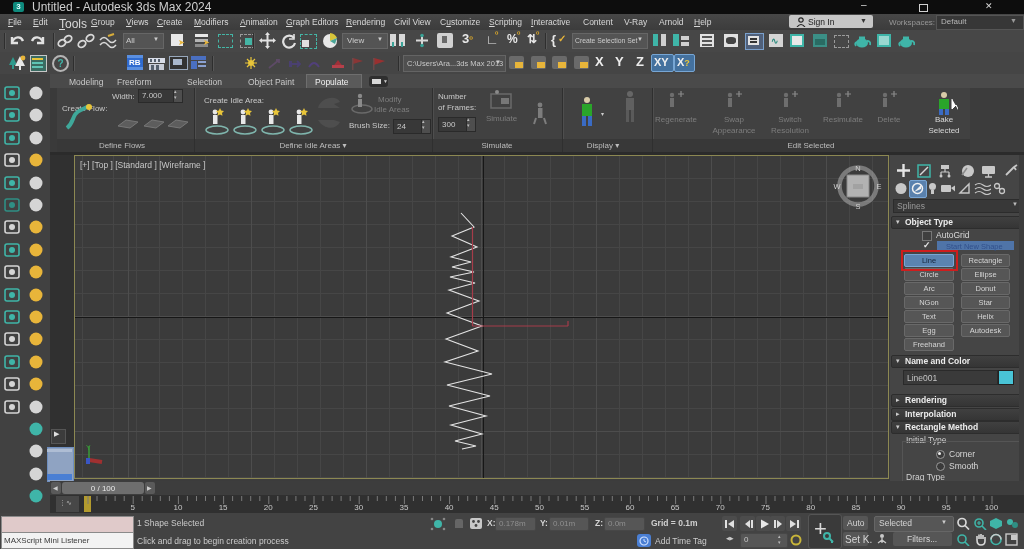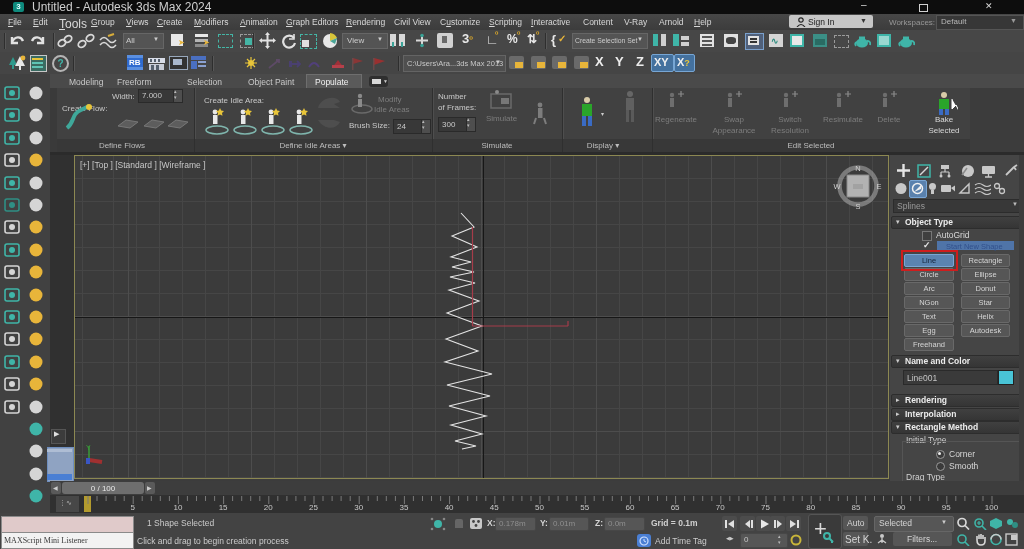--- a/index.html
+++ b/index.html
@@ -796,22 +796,22 @@
     <text x="715.5" y="14" fill="#c8c8c8" font-size="8" text-anchor="middle" font-family="Liberation Sans">75</text>
     <text x="760.7" y="14" fill="#c8c8c8" font-size="8" text-anchor="middle" font-family="Liberation Sans">80</text>
     <text x="805.9" y="14" fill="#c8c8c8" font-size="8" text-anchor="middle" font-family="Liberation Sans">85</text>
     <text x="851.1" y="14" fill="#c8c8c8" font-size="8" text-anchor="middle" font-family="Liberation Sans">90</text>
     <text x="896.3" y="14" fill="#c8c8c8" font-size="8" text-anchor="middle" font-family="Liberation Sans">95</text>
     <text x="941.5" y="14" fill="#c8c8c8" font-size="8" text-anchor="middle" font-family="Liberation Sans">100</text>
   </svg>
 <div class="ab" style="left:0;top:513px;width:1024px;height:36px;background:#434343;"></div>
 <div class="ab" style="left:1px;top:516px;width:131px;height:15px;background:#e0caca;border:1px solid #8a8a8a;"></div>
 <div class="ab" style="left:1px;top:532px;width:131px;height:15px;background:#f2f2f2;border:1px solid #8a8a8a;"></div>
-<div class="tx" style="left:4px;top:536px;font-family:Liberation Serif, serif;font-size:8px;color:#3a3a3a;">MAXScript Mini Listener</div>
-<div class="tx" style="left:147px;top:518px;font-size:8.5px;color:#cccccc;">1 Shape Selected</div>
+<div class="tx" style="left:4px;top:536px;font-family:Liberation Sans, sans-serif;font-size:8px;color:#3a3a3a;">MAXScript Mini Listener</div>
+<div class="tx" style="left:137px;top:518px;font-size:8.5px;color:#cccccc;">1 Shape Selected</div>
 <div class="tx" style="left:137px;top:536px;font-size:8.5px;color:#cccccc;">Click and drag to begin creation process</div>
 <svg class="ab" style="left:430px;top:517px;" width="17" height="14">
     <circle cx="8" cy="7" r="4" fill="#3fb5a8"></circle>
     <circle cx="2" cy="2" r="1.3" fill="#888"></circle>
     <circle cx="14" cy="2" r="1.3" fill="#888"></circle>
     <circle cx="2" cy="12" r="1.3" fill="#888"></circle>
     <circle cx="14" cy="12" r="1.3" fill="#888"></circle>
   </svg>
 <div class="ab" style="left:455px;top:519px;width:8px;height:9px;background:#666;border-radius:2px 2px 0 0;"></div>
 <svg class="ab" style="left:469px;top:517px;" width="14" height="13">

